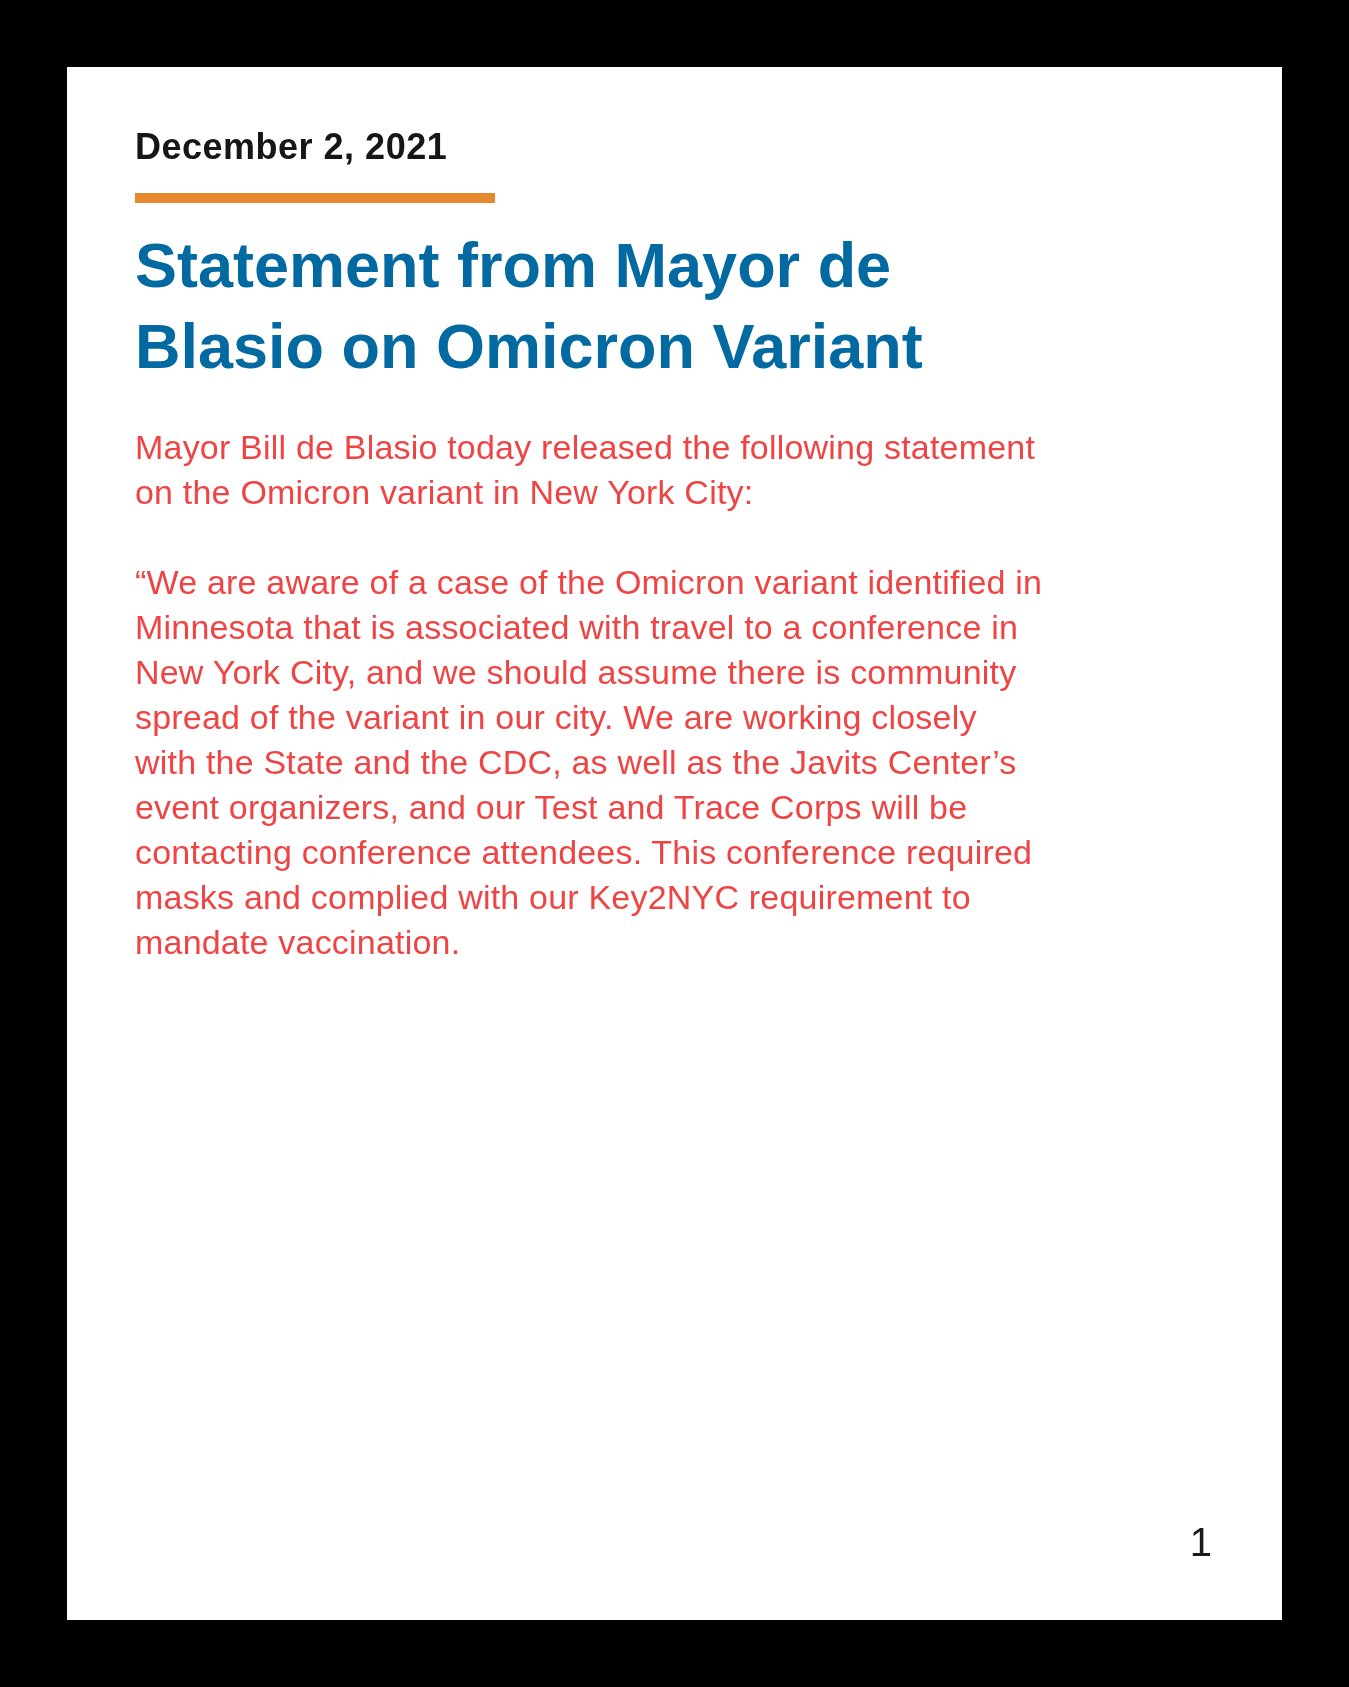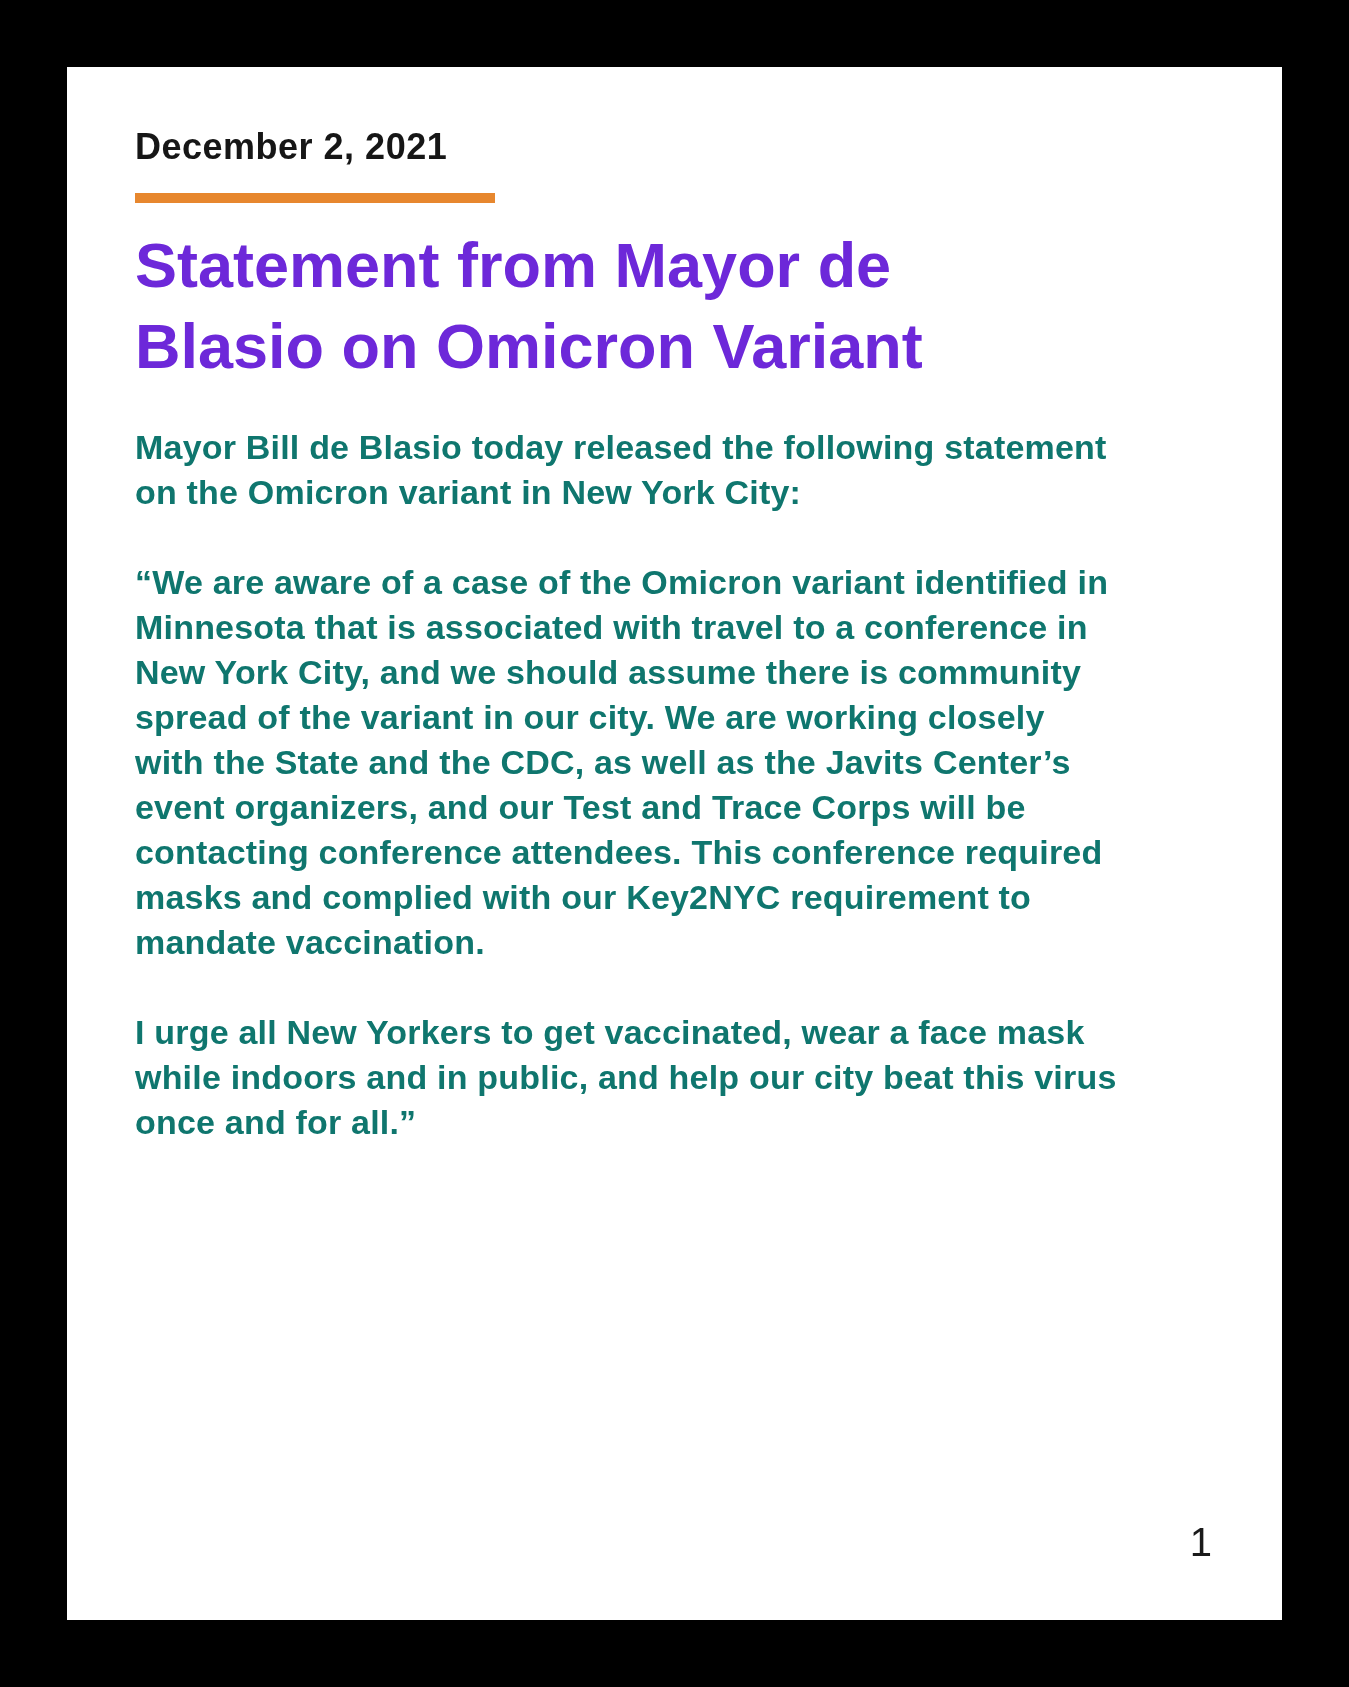--- a/index.html
+++ b/index.html
@@ -36,34 +36,34 @@
   .divider {
     width: 360px;
     height: 10px;
     background: #E7872E;
     margin-top: 24px;
   }
   .headline {
     margin: 22px 0 0 0;
     font-size: 63px;
     font-weight: 800;
-    color: #6d28d9;
+    color: #0369a1;
     line-height: 81px;
     letter-spacing: 0px;
     white-space: pre-line;
   }
   .body-copy {
     margin-top: 38px;
     max-width: 1060px;
   }
   .body-copy p {
     margin: 0 0 45px 0;
     font-size: 34px;
-    font-weight: 700;
-    color: #0f766e;
+    font-weight: 400;
+    color: #ef4444;
     line-height: 45px;
     letter-spacing: 0.2px;
     white-space: pre-line;
   }
   .page-number {
     position: absolute;
     right: 70px;
     bottom: 55px;
     font-size: 40px;
     font-weight: 400;
@@ -88,21 +88,18 @@
 on the Omicron variant in New York City:</p>
       <p>“We are aware of a case of the Omicron variant identified in
 Minnesota that is associated with travel to a conference in
 New York City, and we should assume there is community
 spread of the variant in our city. We are working closely
 with the State and the CDC, as well as the Javits Center’s
 event organizers, and our Test and Trace Corps will be
 contacting conference attendees. This conference required
 masks and complied with our Key2NYC requirement to
 mandate vaccination.</p>
-      <p>I urge all New Yorkers to get vaccinated, wear a face mask
-while indoors and in public, and help our city beat this virus
-once and for all.”</p>
     </div>
 
     <div class="page-number">1</div>
 
   </div>
 </div>
 
 </body></html>

